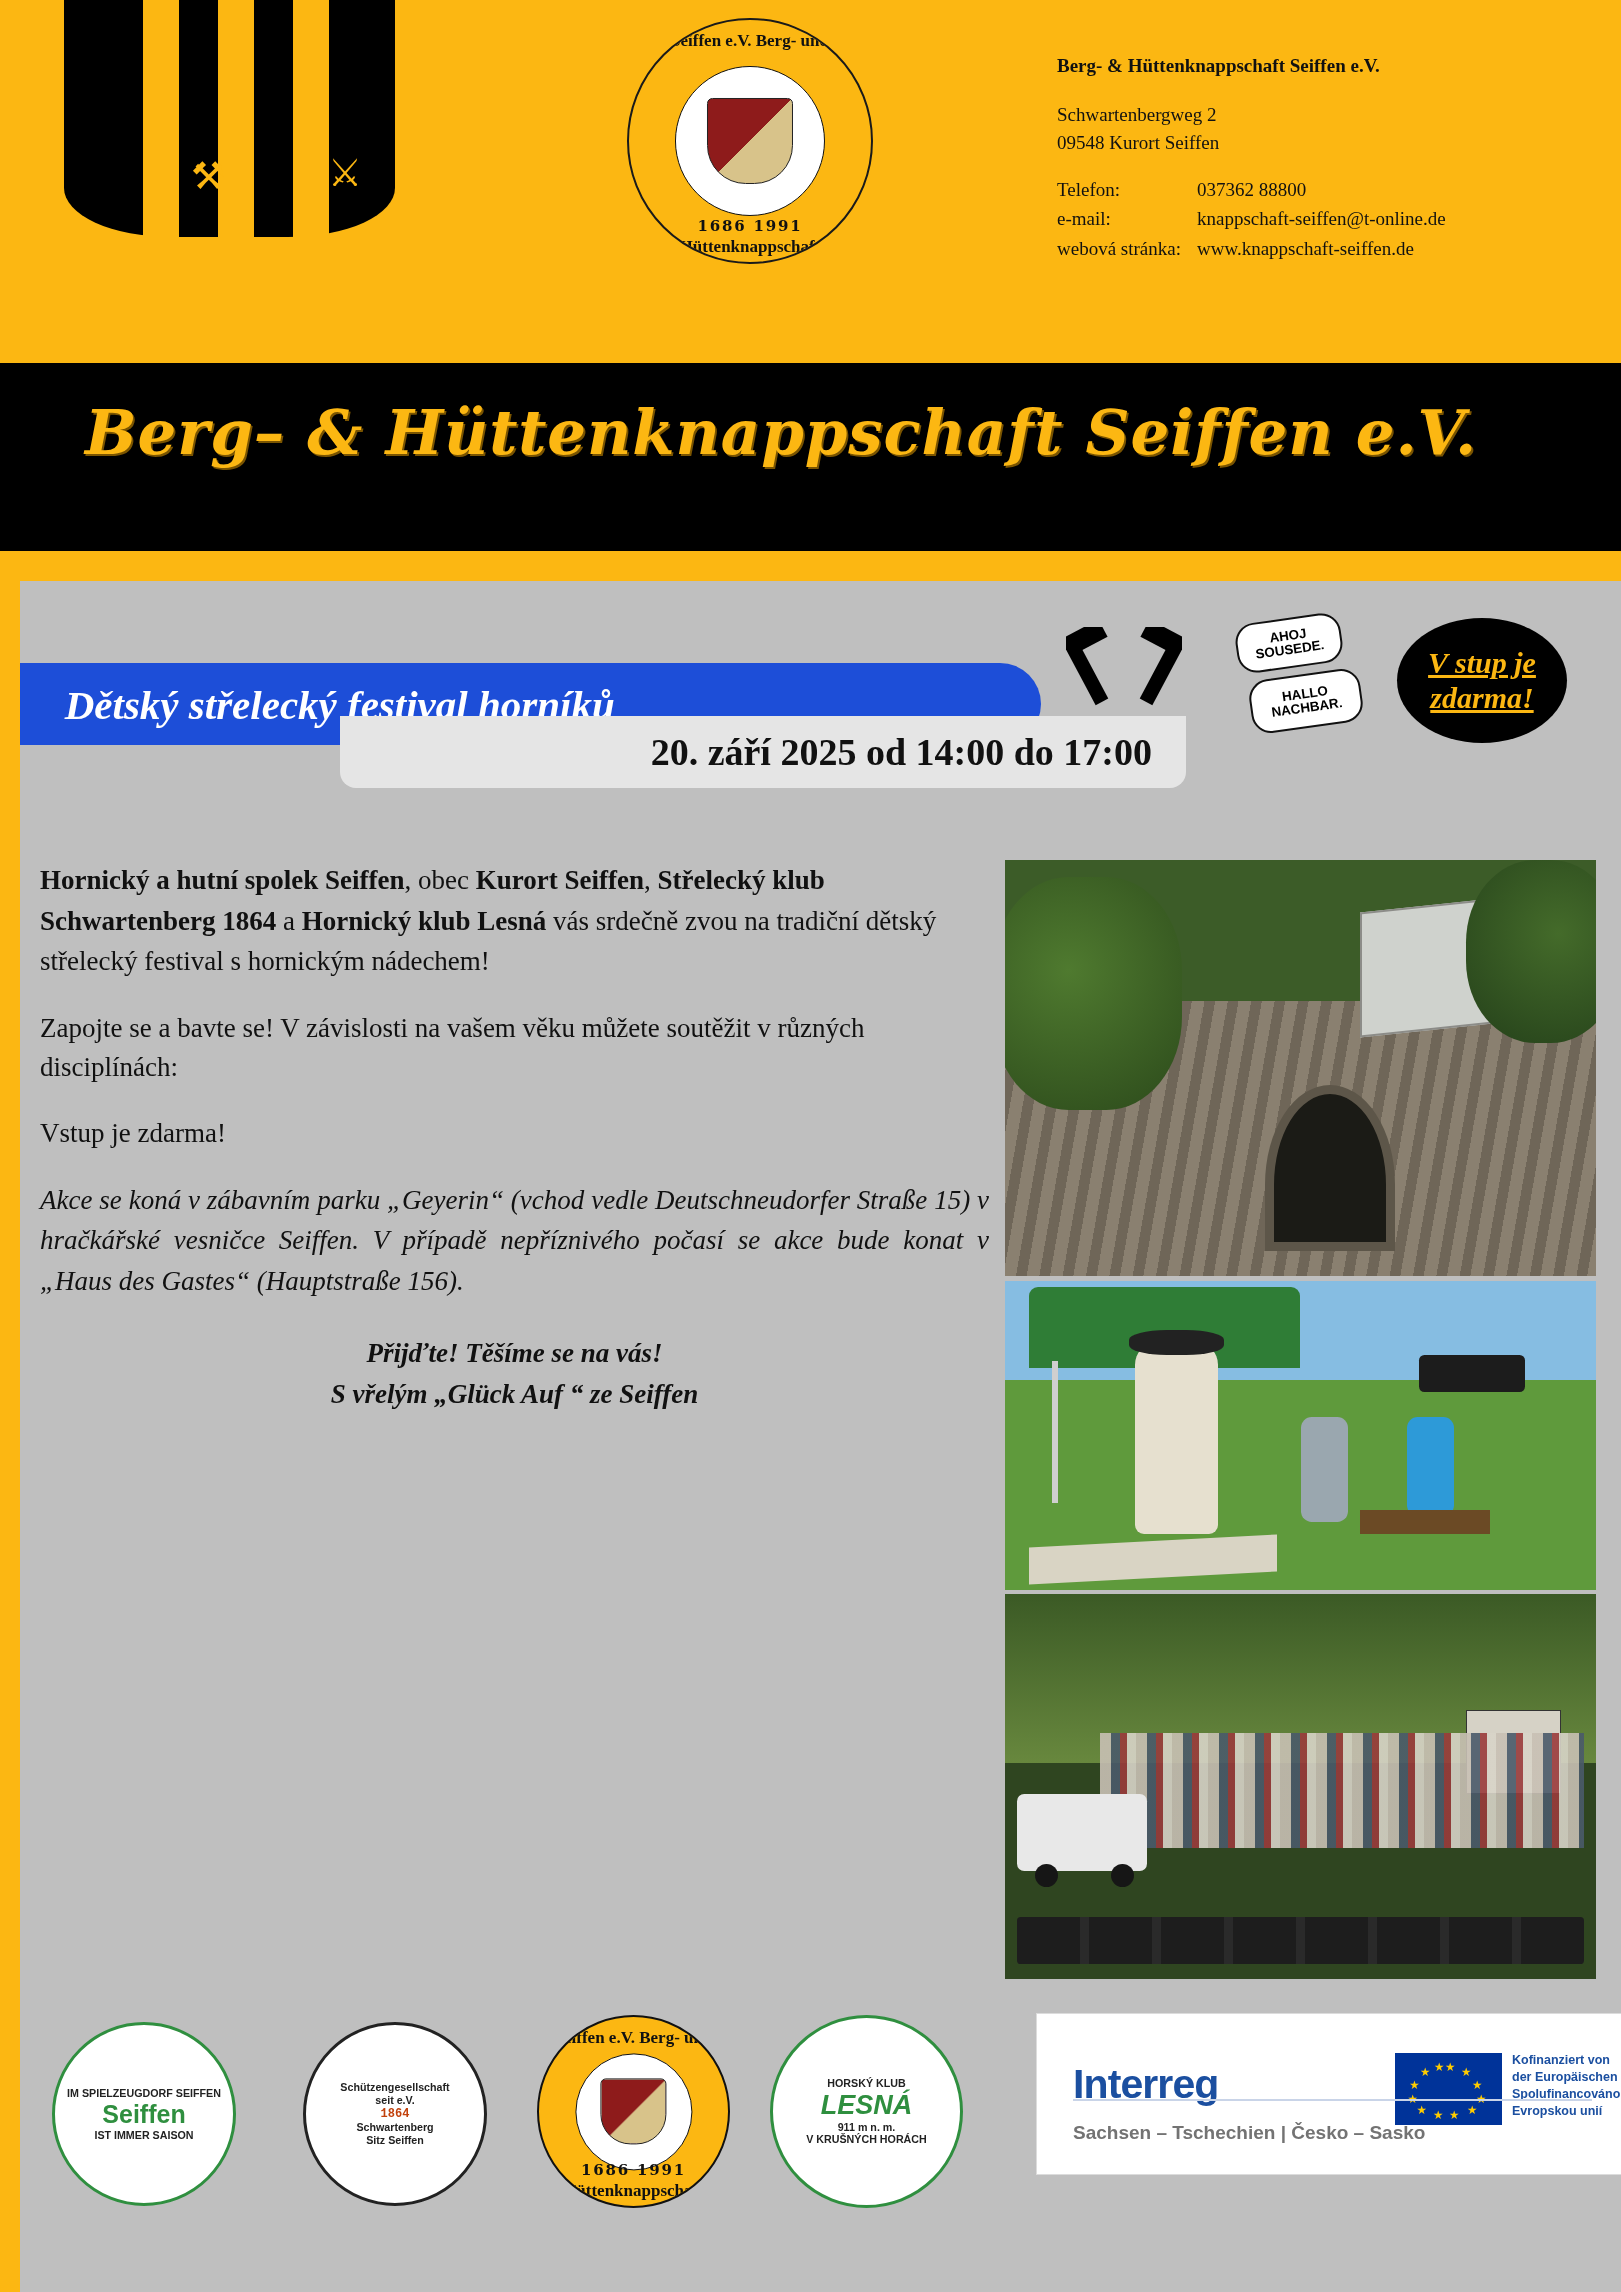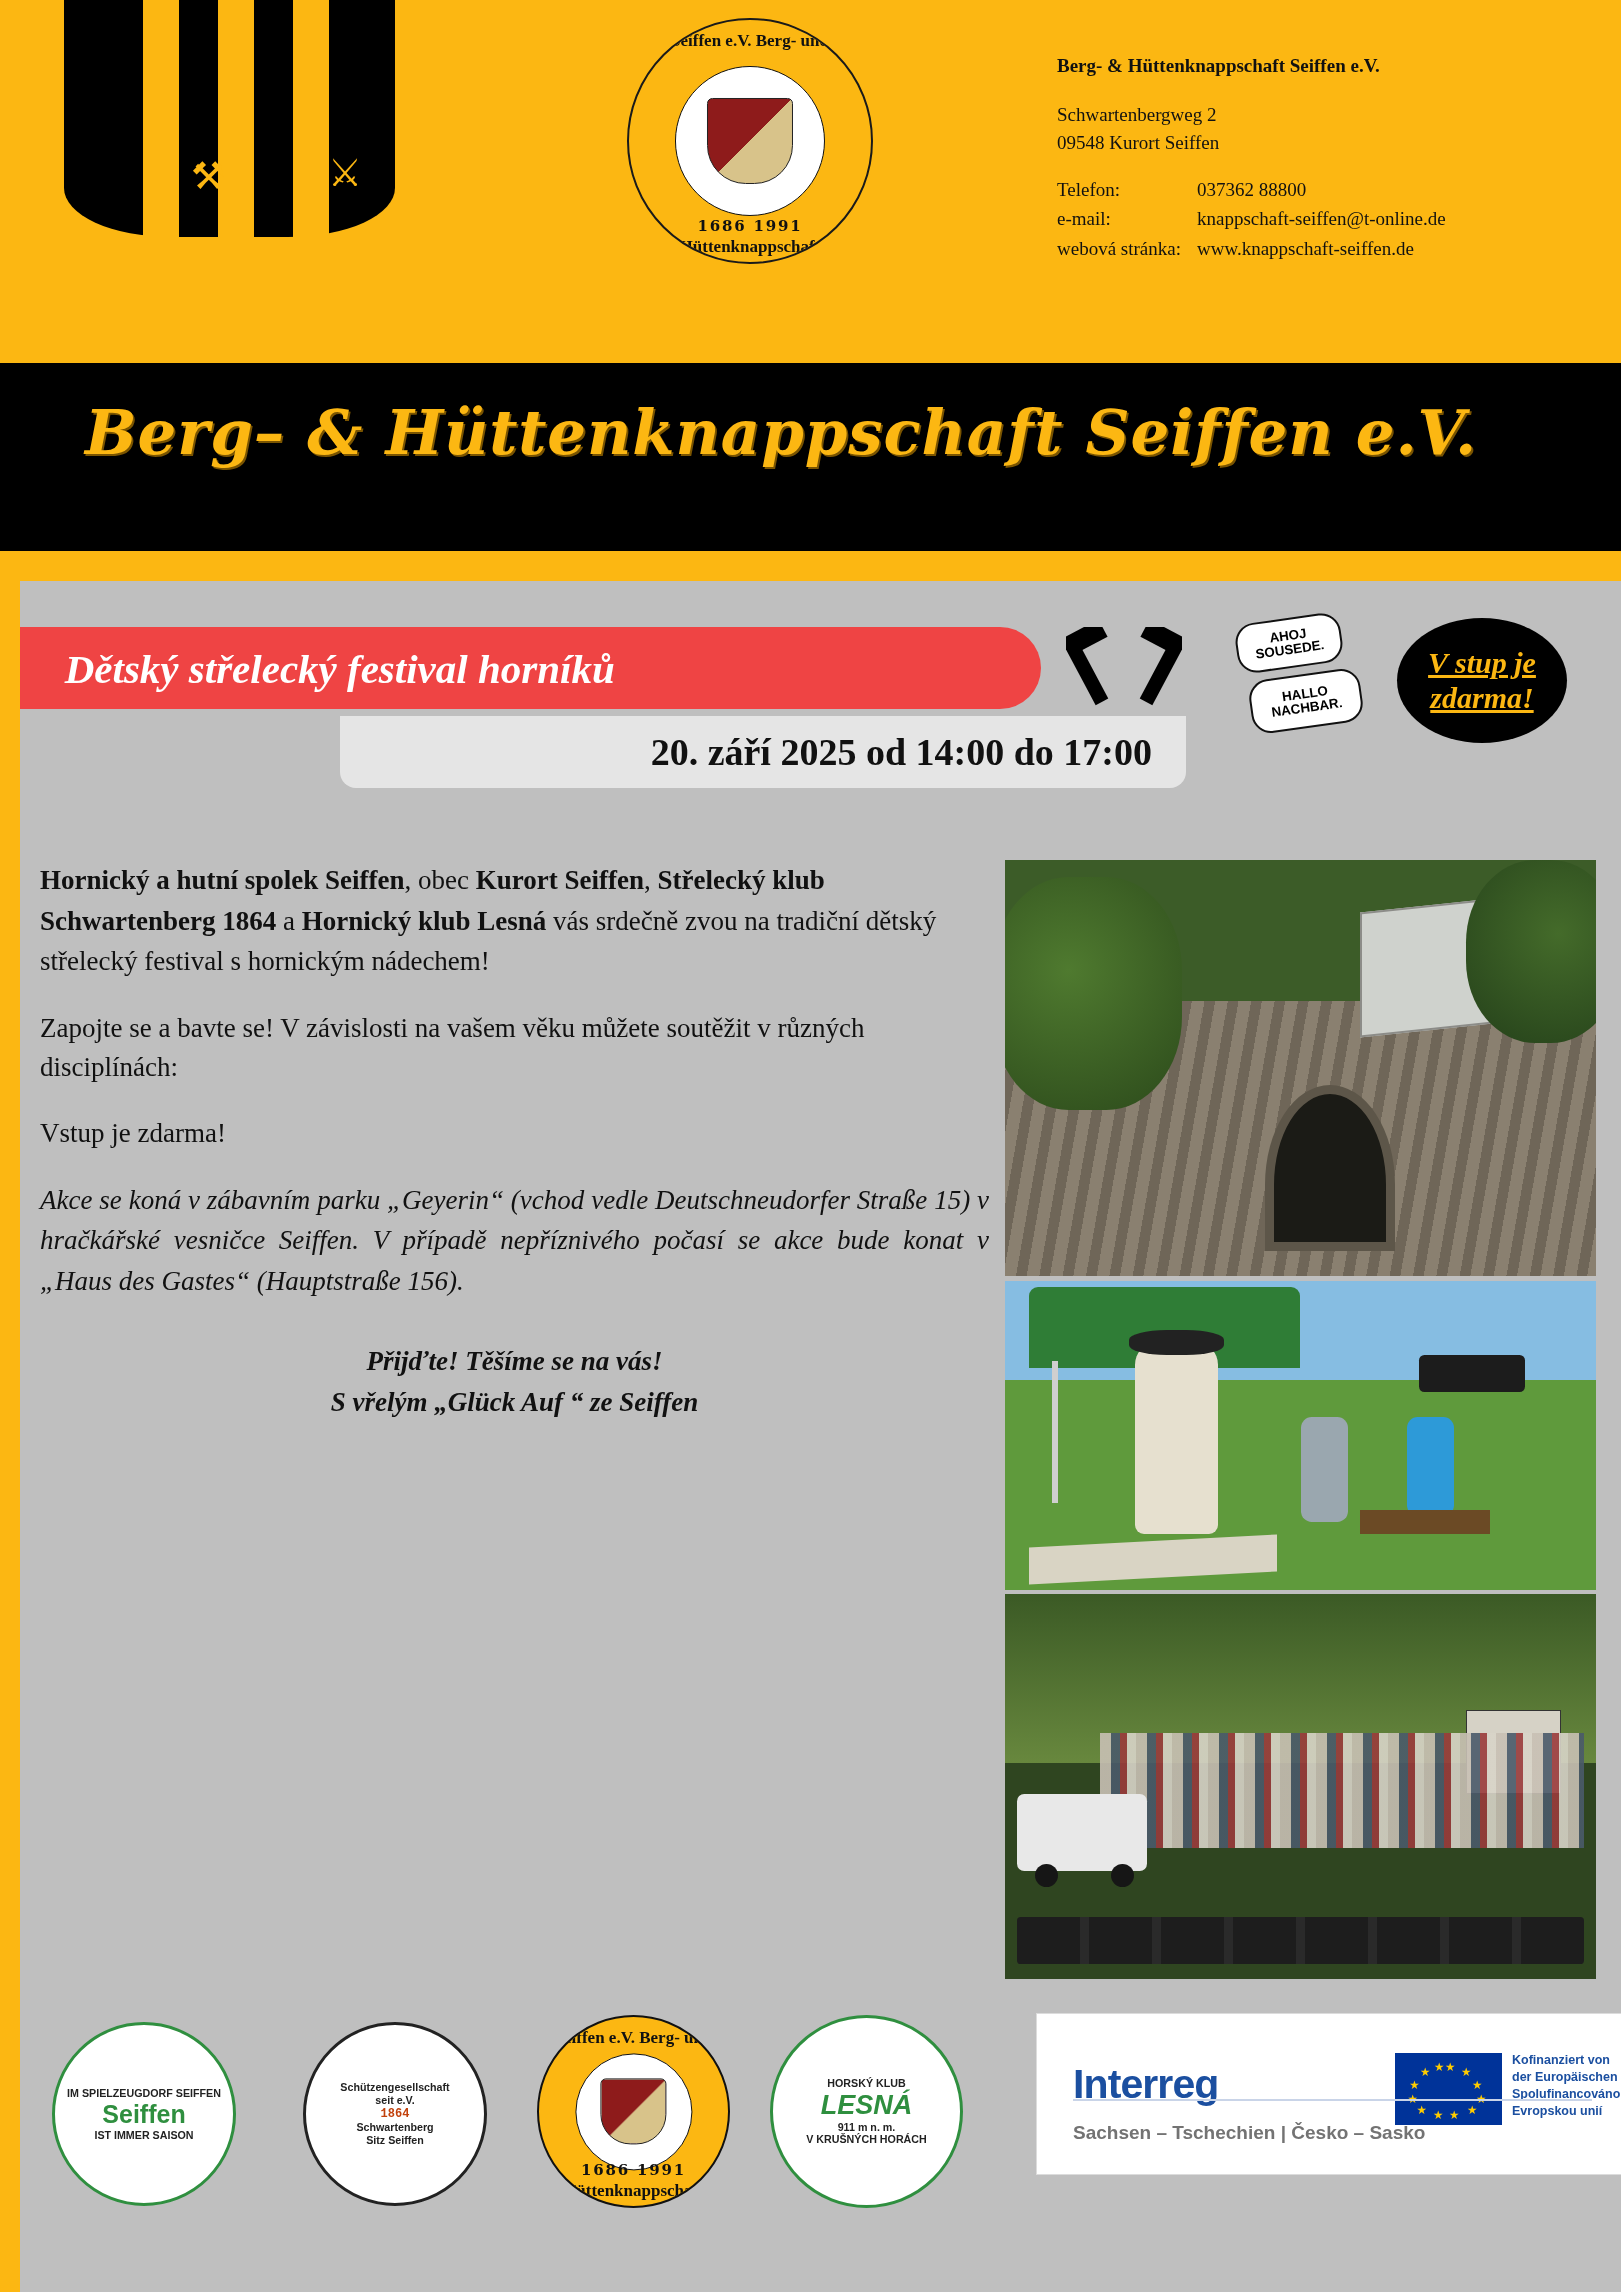--- a/index.html
+++ b/index.html
@@ -95,22 +95,22 @@
   }
   .greyband {
     position:absolute; left:0; top:581px; width:1621px; height:1711px; background:#bfbfbf;
   }
   .left-yellow-edge {
     position:absolute; left:0; top:581px; width:19.7px; height:1711px; background:#fcb712;
   }
 
   
   .eventbar {
-    position:absolute; left:19.7px; top:627px; width:1021px; height:82px;
-    background:#ef4444; border-radius: 0 41px 41px 0;
+    position:absolute; left:19.7px; top:663px; width:1021px; height:82px;
+    background:#1d4ed8; border-radius: 0 41px 41px 0;
   }
   .eventbar .t {
     position:absolute; left:45px; top:18px;
     font-style:italic; font-weight:bold; font-size:41px; color:#fff;
   }
   .datebar {
     position:absolute; left:340px; top:716px; width:846px; height:72px;
     background:#e5e5e5; border-radius: 0 0 16px 16px;
   }
   .datebar .d {
@@ -148,21 +148,21 @@
   .body-text {
     position:absolute; left:40px; top:860px; width:949px;
     font-size:27px; color:#111; line-height:1.45;
   }
   .body-text p { margin:0 0 27px 0; }
   .body-text .intro { font-size:27px; line-height:1.5; }
   .body-text b { font-weight:bold; }
   .body-text ul { margin:0 0 27px 0; padding-left:38px; }
   .body-text li { margin-bottom:9px; font-size:27px; }
   .body-text .italic { font-style:italic; text-align:justify; line-height:1.5; }
-  .closing { text-align:center; font-style:italic; font-weight:bold; font-size:27px; line-height:1.5; margin-top:40px; }
+  .closing { text-align:center; font-style:italic; font-weight:bold; font-size:27px; line-height:1.5; margin-top:32px; }
 
   
   .photo { position:absolute; overflow:hidden; }
   .photo1 { left:1005px; top:860px; width:591px; height:416px;
     background: linear-gradient(#4a6b2c, #2e4a1d); }
   .photo2 { left:1005px; top:1281px; width:591px; height:309px;
     background: linear-gradient(#7fb4d8, #4e8a3e); }
   .photo3 { left:1005px; top:1594px; width:591px; height:385px;
     background: linear-gradient(#3d5a2a, #24361a); }
 

